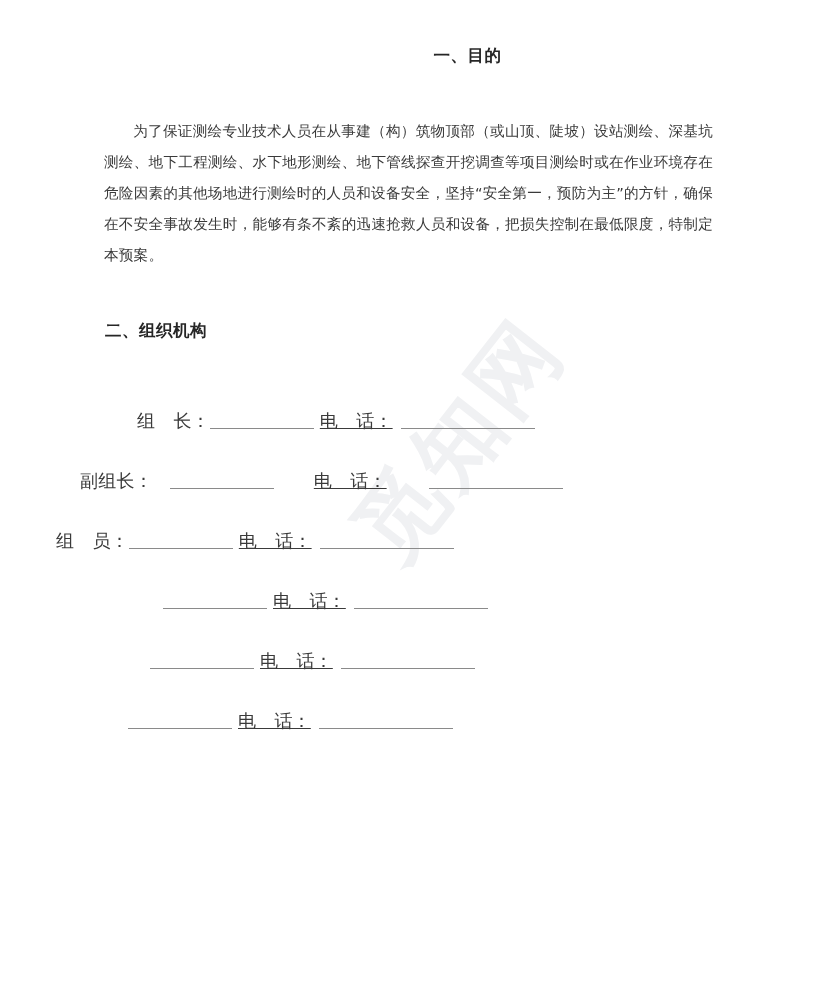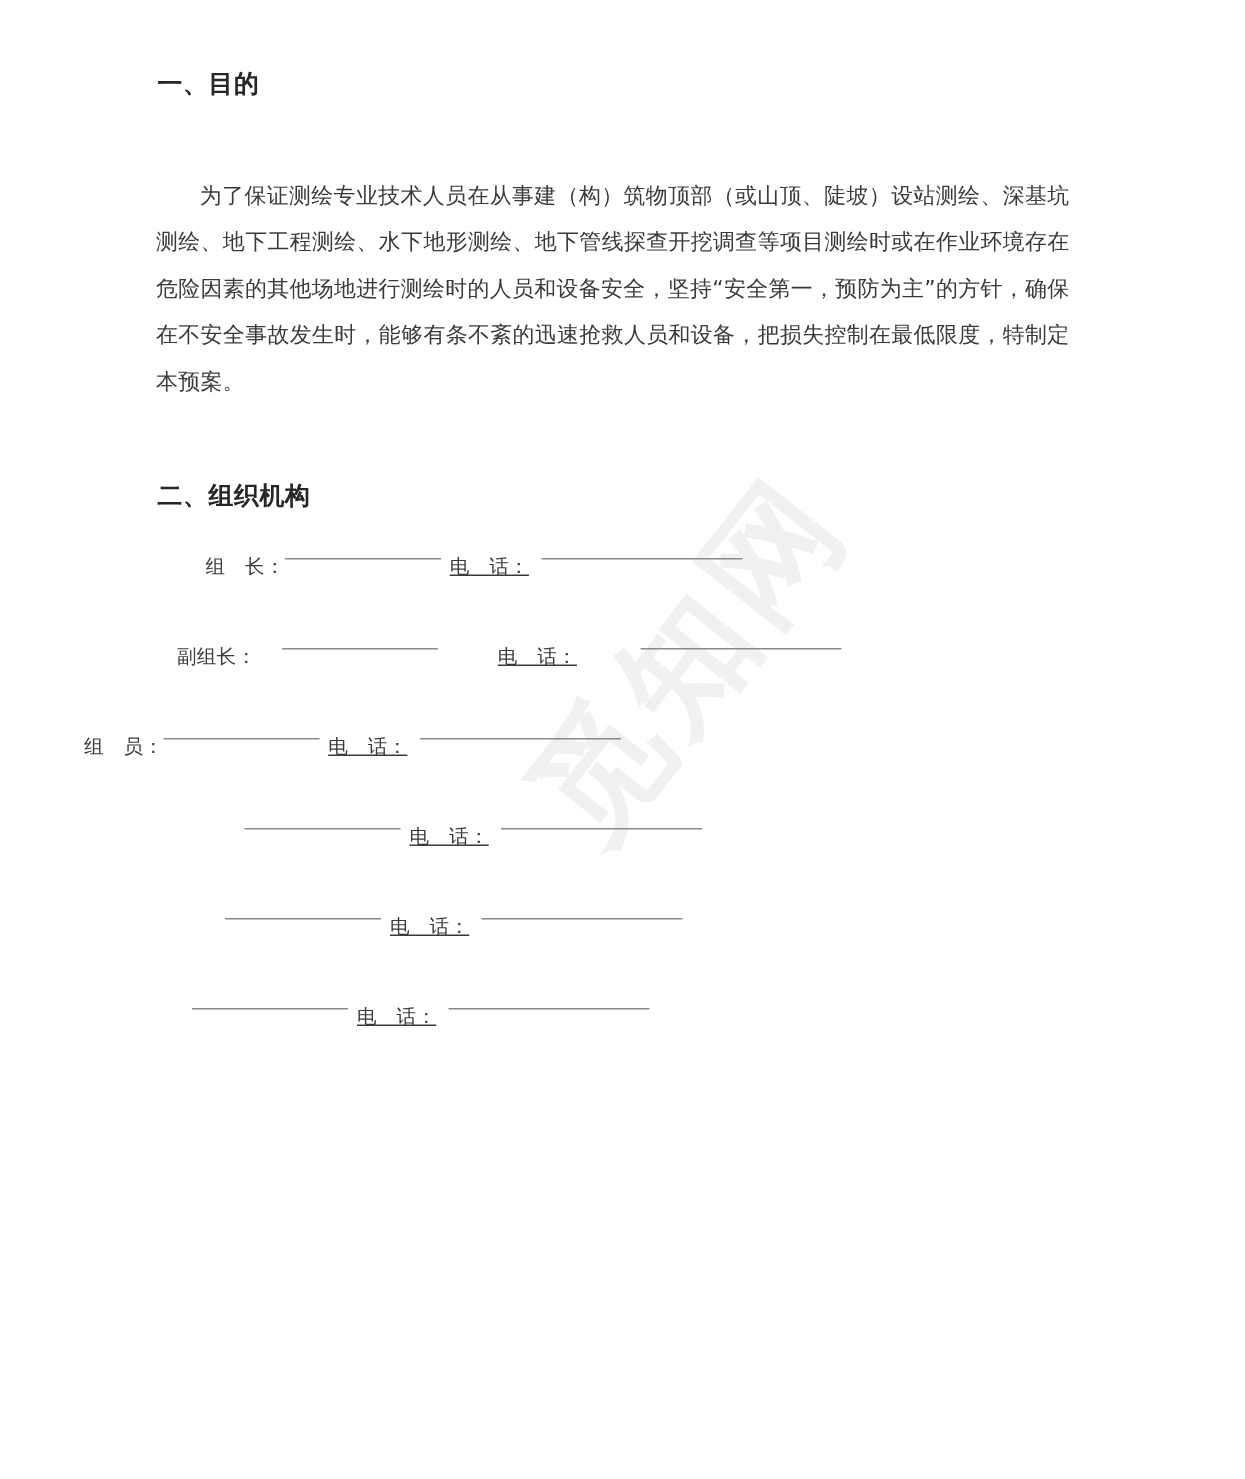--- a/index.html
+++ b/index.html
@@ -62,21 +62,21 @@
 
   
   .section-heading {
     font-size: 16.5px;
     font-weight: 700;
     color: #262626;
     letter-spacing: 0.5px;
     margin: 0;
     padding-left: 105px;
   }
-  .heading-purpose { padding-top: 45px; }
+  .heading-purpose { padding-top: 45px; text-align: center; }
   .heading-org     { padding-top: 38px; }
 
   
   .body-paragraph {
     margin: 12px;
     padding: 0 105px 0 92px;
     padding-top: 36px;
     font-size: 14.6px;
     color: #3a3a3a;
     line-height: 2.13;
@@ -97,22 +97,23 @@
 
   
   .form-list {
     margin: 0;
     padding: 0;
     list-style: none;
     padding-top: 30px;
   }
   .form-row {
     display: flex;
+    align-items: flex-end;
     height: 60px;
-    font-size: 13px;
+    font-size: 18px;
     color: #3a3a3a;
     letter-spacing: 0.2px;
   }
   .row-label {
     white-space: pre;
     line-height: 1;
     padding-bottom: 2px;
   }
   .blank-line {
     display: inline-block;
@@ -122,21 +123,21 @@
   }
   .phone-label {
     white-space: pre;
     line-height: 1;
     padding-bottom: 2px;
     text-decoration: underline;
   }
 
   
   .row-leader  { padding-left: 137px; }
-  .row-deputy  { padding-left: 118px; gap: 17px; }
+  .row-deputy  { padding-left: 80px; gap: 17px; }
   .row-member  { padding-left: 56px; }
   .row-extra-1 { padding-left: 163px; }
   .row-extra-2 { padding-left: 150px; }
   .row-extra-3 { padding-left: 128px; }
 
   .blank-name  { width: 104px; }
   .blank-phone { width: 134px; }
 
   .gap-before-phone { width: 6px; }
   .gap-after-phone  { width: 8px; }

